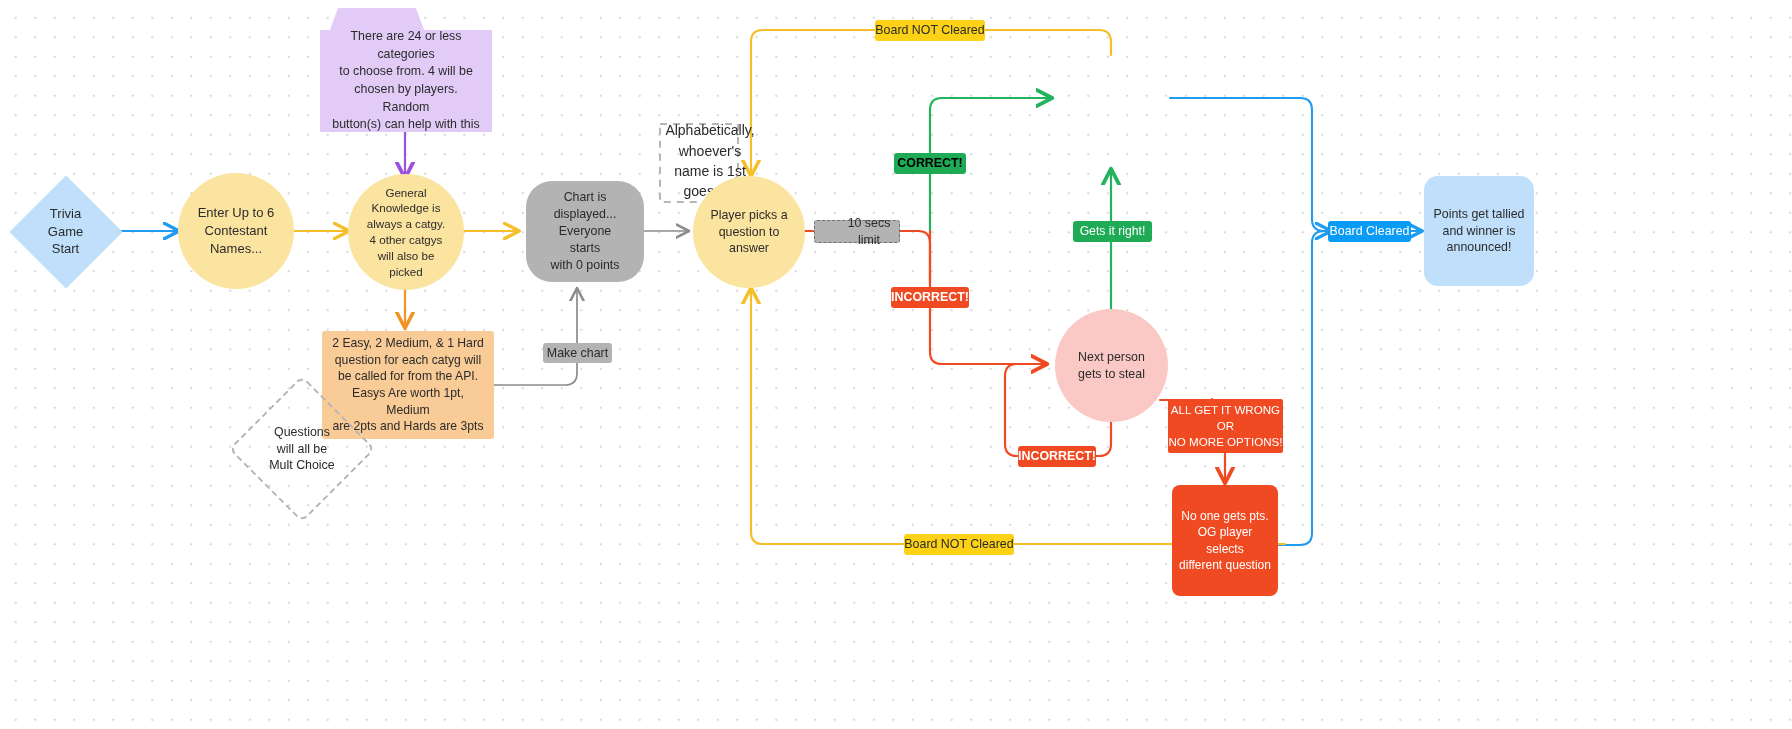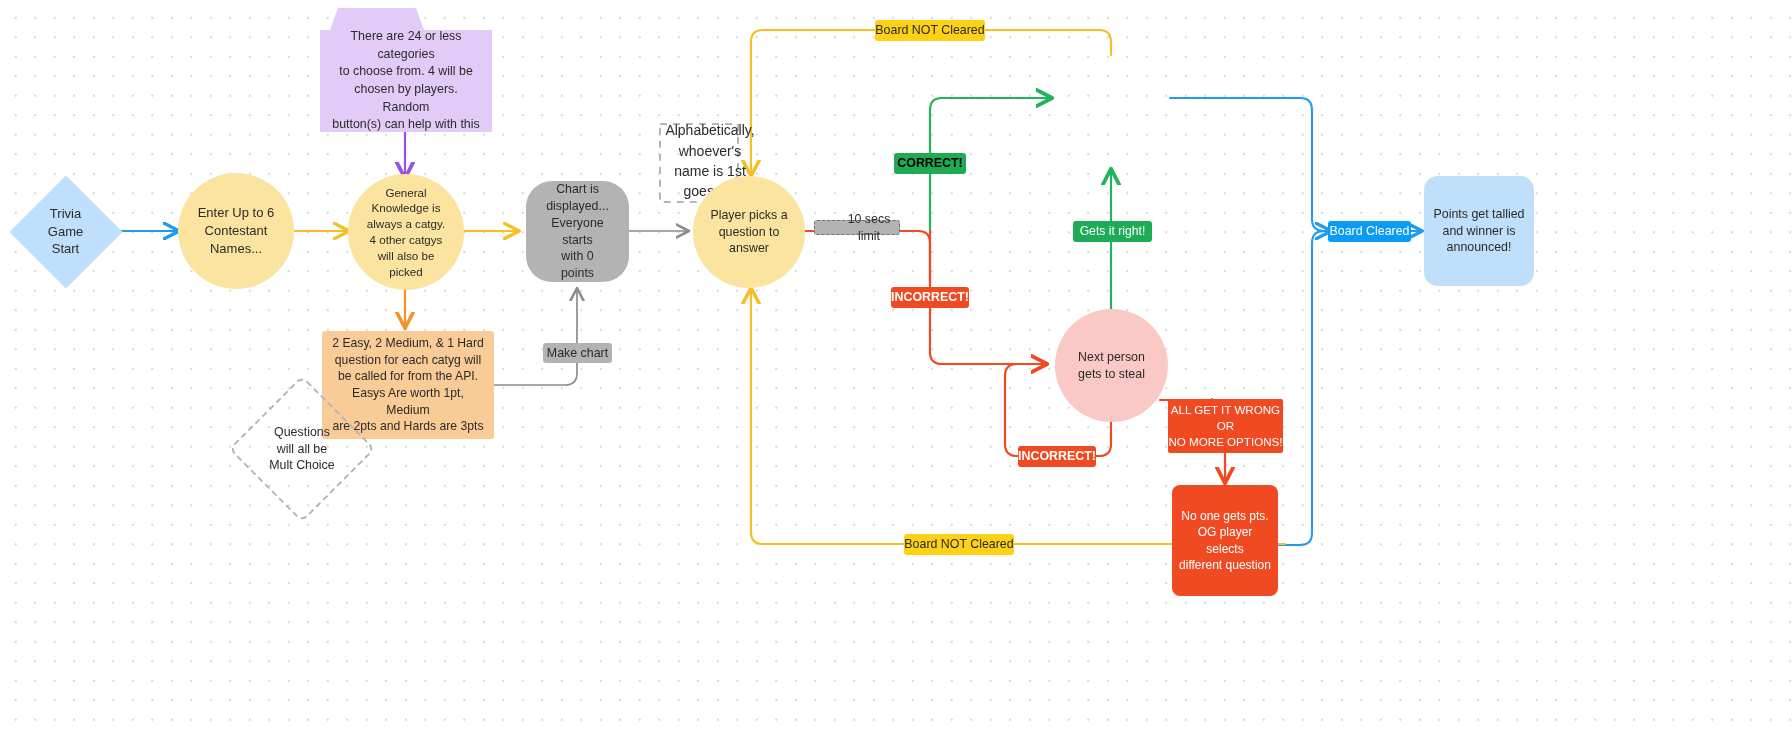--- a/index.html
+++ b/index.html
@@ -200,42 +200,42 @@
 Easys Are worth 1pt, Medium
 are 2pts and Hards are 3pts</div>
 
   <div class="diamond-wrap" style="left:228px; top:375px; width:148px; height:148px;">
     <div class="diamond-shape" style="width:104px; height:104px; border:2px dashed #b6b6b6; border-radius:8px; background:transparent;"></div>
     <div class="diamond-label" style="font-size:12.4px;">Questions
 will all be
 Mult Choice</div>
   </div>
 
-  <div class="node" style="left:526px; top:181px; width:103px; height:101px; background:#b3b3b3; border-radius:26px; font-size:12.4px; padding:0 22px;">Chart is
+  <div class="node" style="left:526px; top:181px; width:118px; height:101px; background:#b3b3b3; border-radius:26px; font-size:12.4px; padding:0 22px;">Chart is
 displayed...
 Everyone starts
 with 0 points</div>
 
   <div class="edge-label" style="left:543px; top:343px; width:69px; height:20px; background:#b3b3b3; color:#2b2b2b; font-size:12.4px;">Make chart</div>
 
   <div class="sticky" style="left:656px; top:116px; width:86px; height:90px;">
     <svg class="sticky-tab" viewBox="0 0 86 90" preserveAspectRatio="none">
       <path d="M4,8 L82,8 L82,60 L56,86 L4,86 Z" fill="none" stroke="#b6b6b6" stroke-width="2" stroke-dasharray="7 6" stroke-linejoin="round"></path>
     </svg>
     <div class="sticky-body" style="left:11px; top:6px; width:86px; height:78px; font-size:14px; line-height:1.45;">Alphabetically,
 whoever's
 name is 1st
 goes 1st</div>
   </div>
 
   <div class="node circle" style="left:693px; top:176px; width:112px; height:112px; background:#fbe3a0; font-size:12.4px; padding:0 8px;">Player picks a
 question to
 answer</div>
 
-  <div class="edge-label" style="left:814px; top:220px; width:86px; height:15px; background:#b3b3b3; color:#2b2b2b; font-size:12.4px; border:1.6px dashed #6f6f6f;padding-left:24px;">10 secs limit</div>
+  <div class="edge-label" style="left:814px; top:220px; width:86px; height:23px; background:#b3b3b3; color:#2b2b2b; font-size:12.4px; border:1.6px dashed #6f6f6f;padding-left:24px;">10 secs limit</div>
 
   <div class="edge-label" style="left:894px; top:153px; width:72px; height:21px; background:#1faa55; color:#000000; font-size:12.4px; font-weight:bold;">CORRECT!</div>
 
   <div class="edge-label" style="left:891px; top:287px; width:78px; height:21px; background:#f04a23; color:#ffffff; font-size:12.4px; font-weight:bold;">INCORRECT!</div>
 
   <div class="edge-label" style="left:875px; top:20px; width:110px; height:21px; background:#fcd116; color:#2b2b2b; font-size:12.4px;">Board NOT Cleared</div>
 
   <div class="edge-label" style="left:904px; top:534px; width:110px; height:21px; background:#fcd116; color:#2b2b2b; font-size:12.4px;">Board NOT Cleared</div>
 
 

